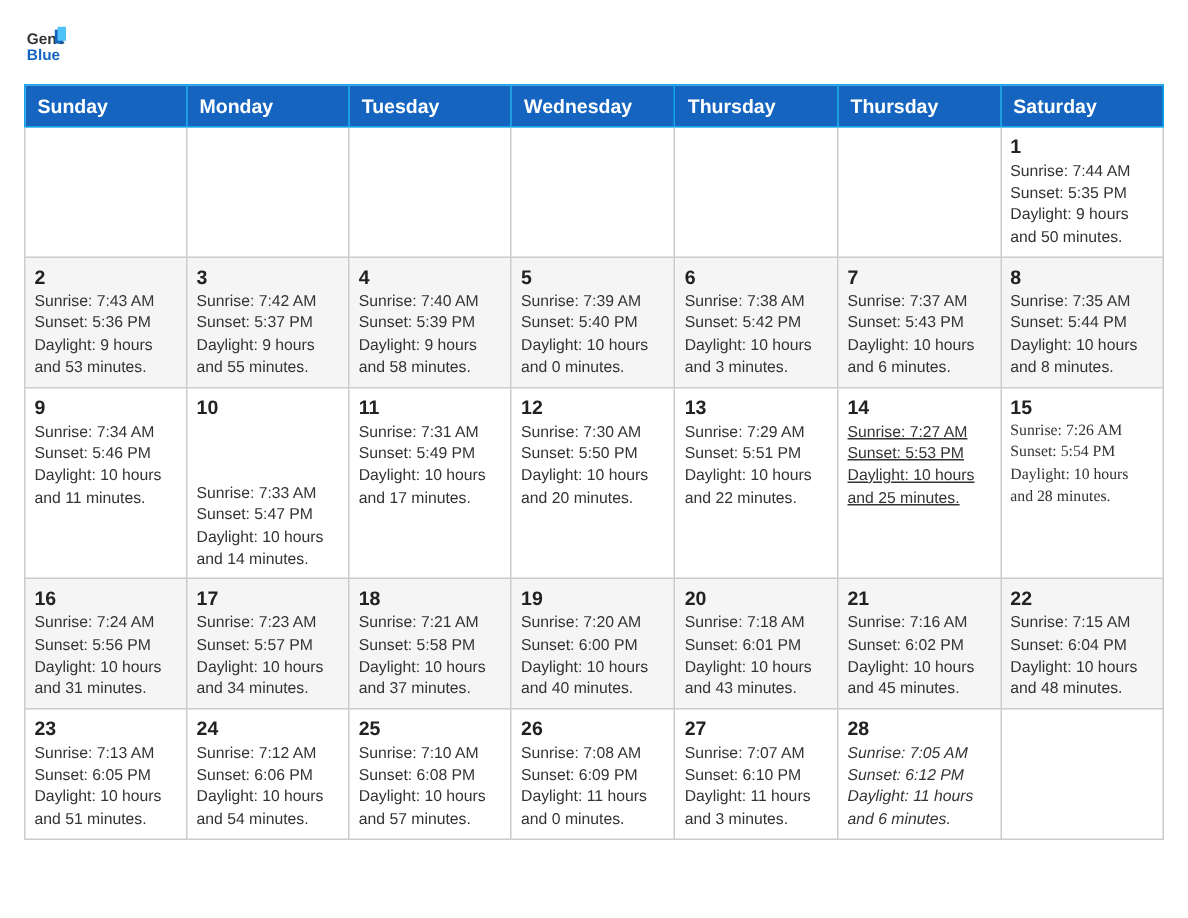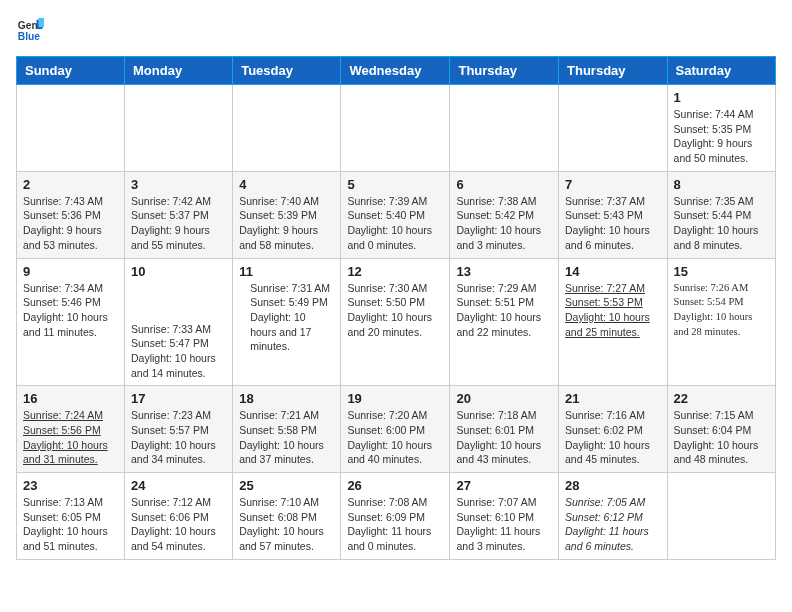--- a/index.html
+++ b/index.html
@@ -178,21 +178,21 @@
 Daylight: 10 hours and 11 minutes.</div>
         </td>
         <td>
           <span class="day-num">10</span>
           <div class="day-info" style="white-space: pre-line; margin-top: 43px;">Sunrise: 7:33 AM
 Sunset: 5:47 PM
 Daylight: 10 hours and 14 minutes.</div>
         </td>
         <td>
           <span class="day-num">11</span>
-          <div class="day-info" style="white-space: pre-line; margin-left: 11px;">Sunrise: 7:31 AM
+          <div class="day-info" style="white-space: pre-line;">Sunrise: 7:31 AM
 Sunset: 5:49 PM
 Daylight: 10 hours and 17 minutes.</div>
         </td>
         <td>
           <span class="day-num">12</span>
           <div class="day-info" style="white-space: pre-line;">Sunrise: 7:30 AM
 Sunset: 5:50 PM
 Daylight: 10 hours and 20 minutes.</div>
         </td>
         <td>
@@ -210,21 +210,21 @@
         <td>
           <span class="day-num">15</span>
           <div class="day-info" style="white-space: pre-line; font-family: Liberation Serif, serif;">Sunrise: 7:26 AM
 Sunset: 5:54 PM
 Daylight: 10 hours and 28 minutes.</div>
         </td>
       </tr>
       <tr>
         <td>
           <span class="day-num">16</span>
-          <div class="day-info" style="white-space: pre-line; text-decoration: underline;">Sunrise: 7:24 AM
+          <div class="day-info" style="white-space: pre-line;">Sunrise: 7:24 AM
 Sunset: 5:56 PM
 Daylight: 10 hours and 31 minutes.</div>
         </td>
         <td>
           <span class="day-num">17</span>
           <div class="day-info" style="white-space: pre-line;">Sunrise: 7:23 AM
 Sunset: 5:57 PM
 Daylight: 10 hours and 34 minutes.</div>
         </td>
         <td>

